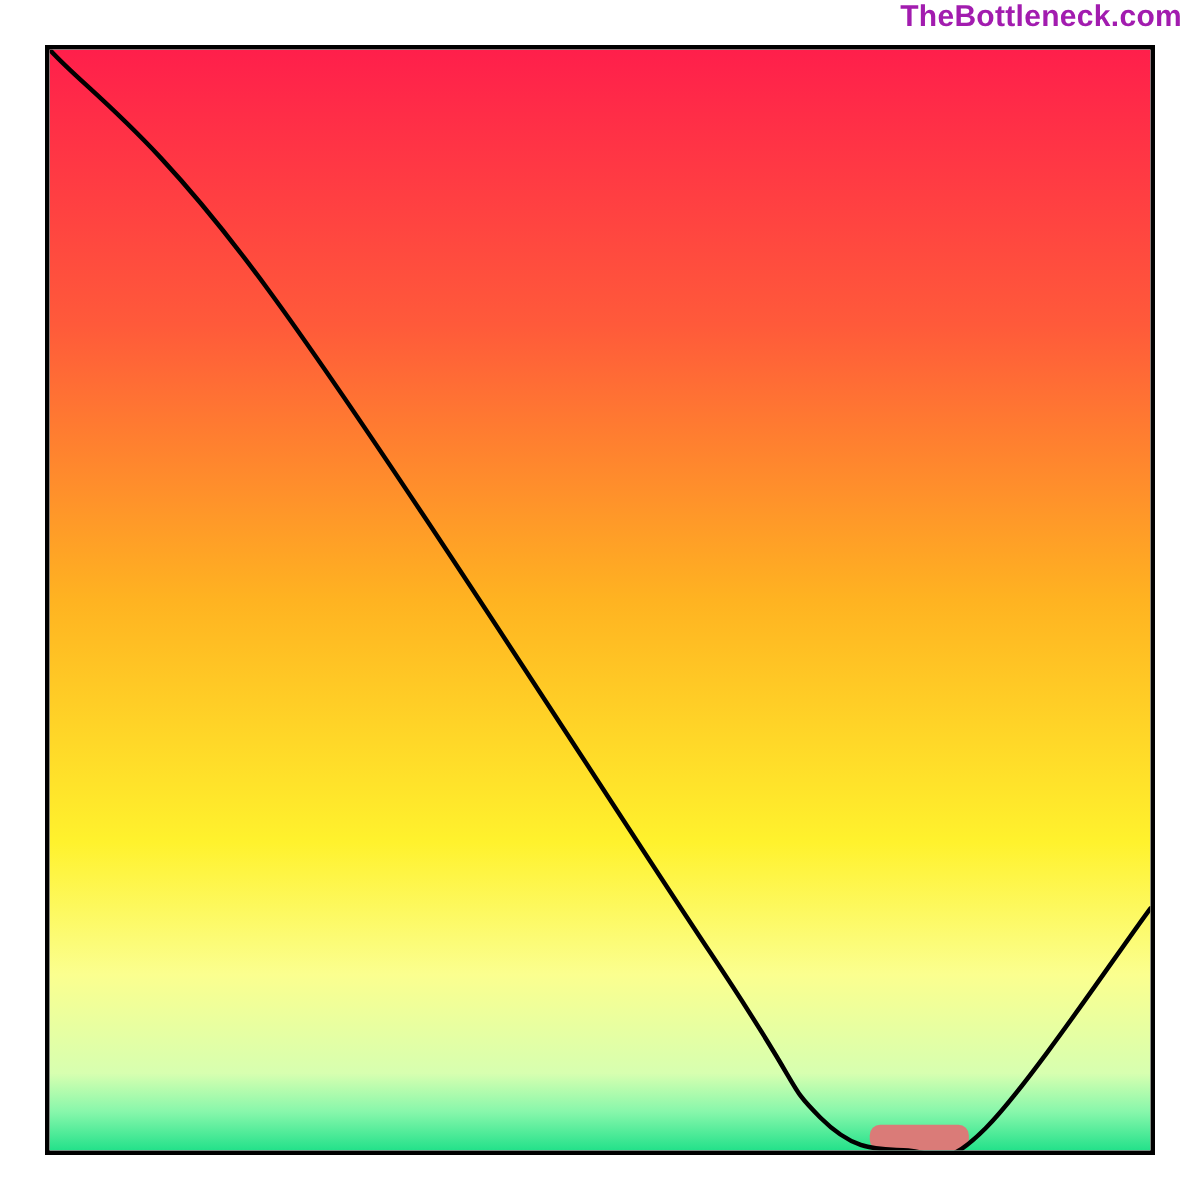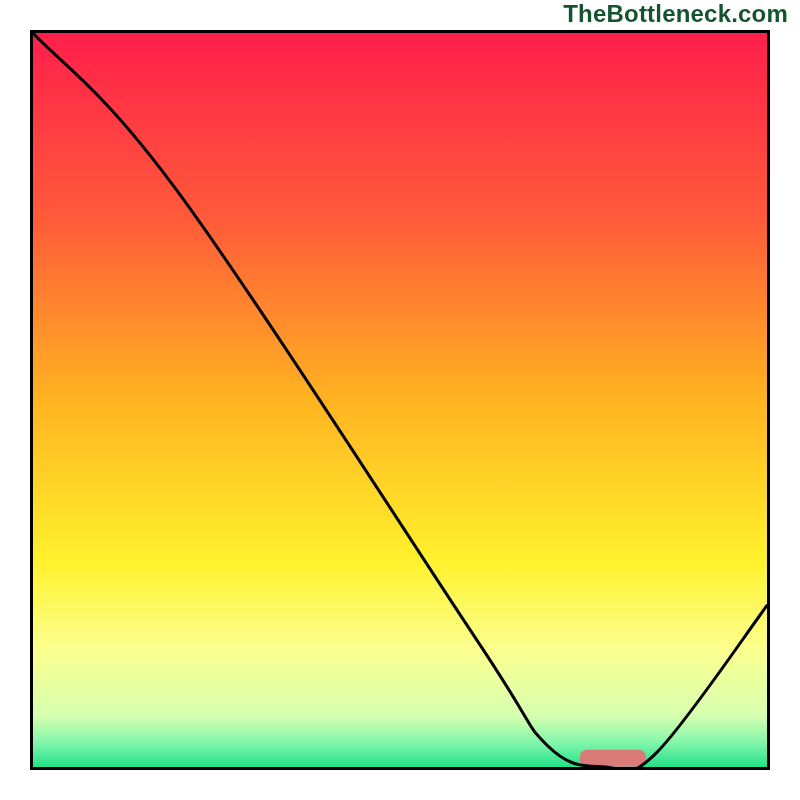--- a/index.html
+++ b/index.html
@@ -8,23 +8,23 @@
     width: 800px;
     height: 800px;
     background: #ffffff;
     position: relative;
     font-family: Arial, Helvetica, sans-serif;
   }
   .watermark {
     position: absolute;
     top: 0px;
     right: 12px;
-    font-size: 24px;
+    font-size: 20px;
     font-weight: 600;
-    color: #14532d;
+    color: #a21caf;
     letter-spacing: 0.2px;
     z-index: 5;
   }
   .plot-frame {
     position: absolute;
     top: 30px;
     left: 30px;
     width: 740px;
     height: 740px;
     border: 3px solid #000;

